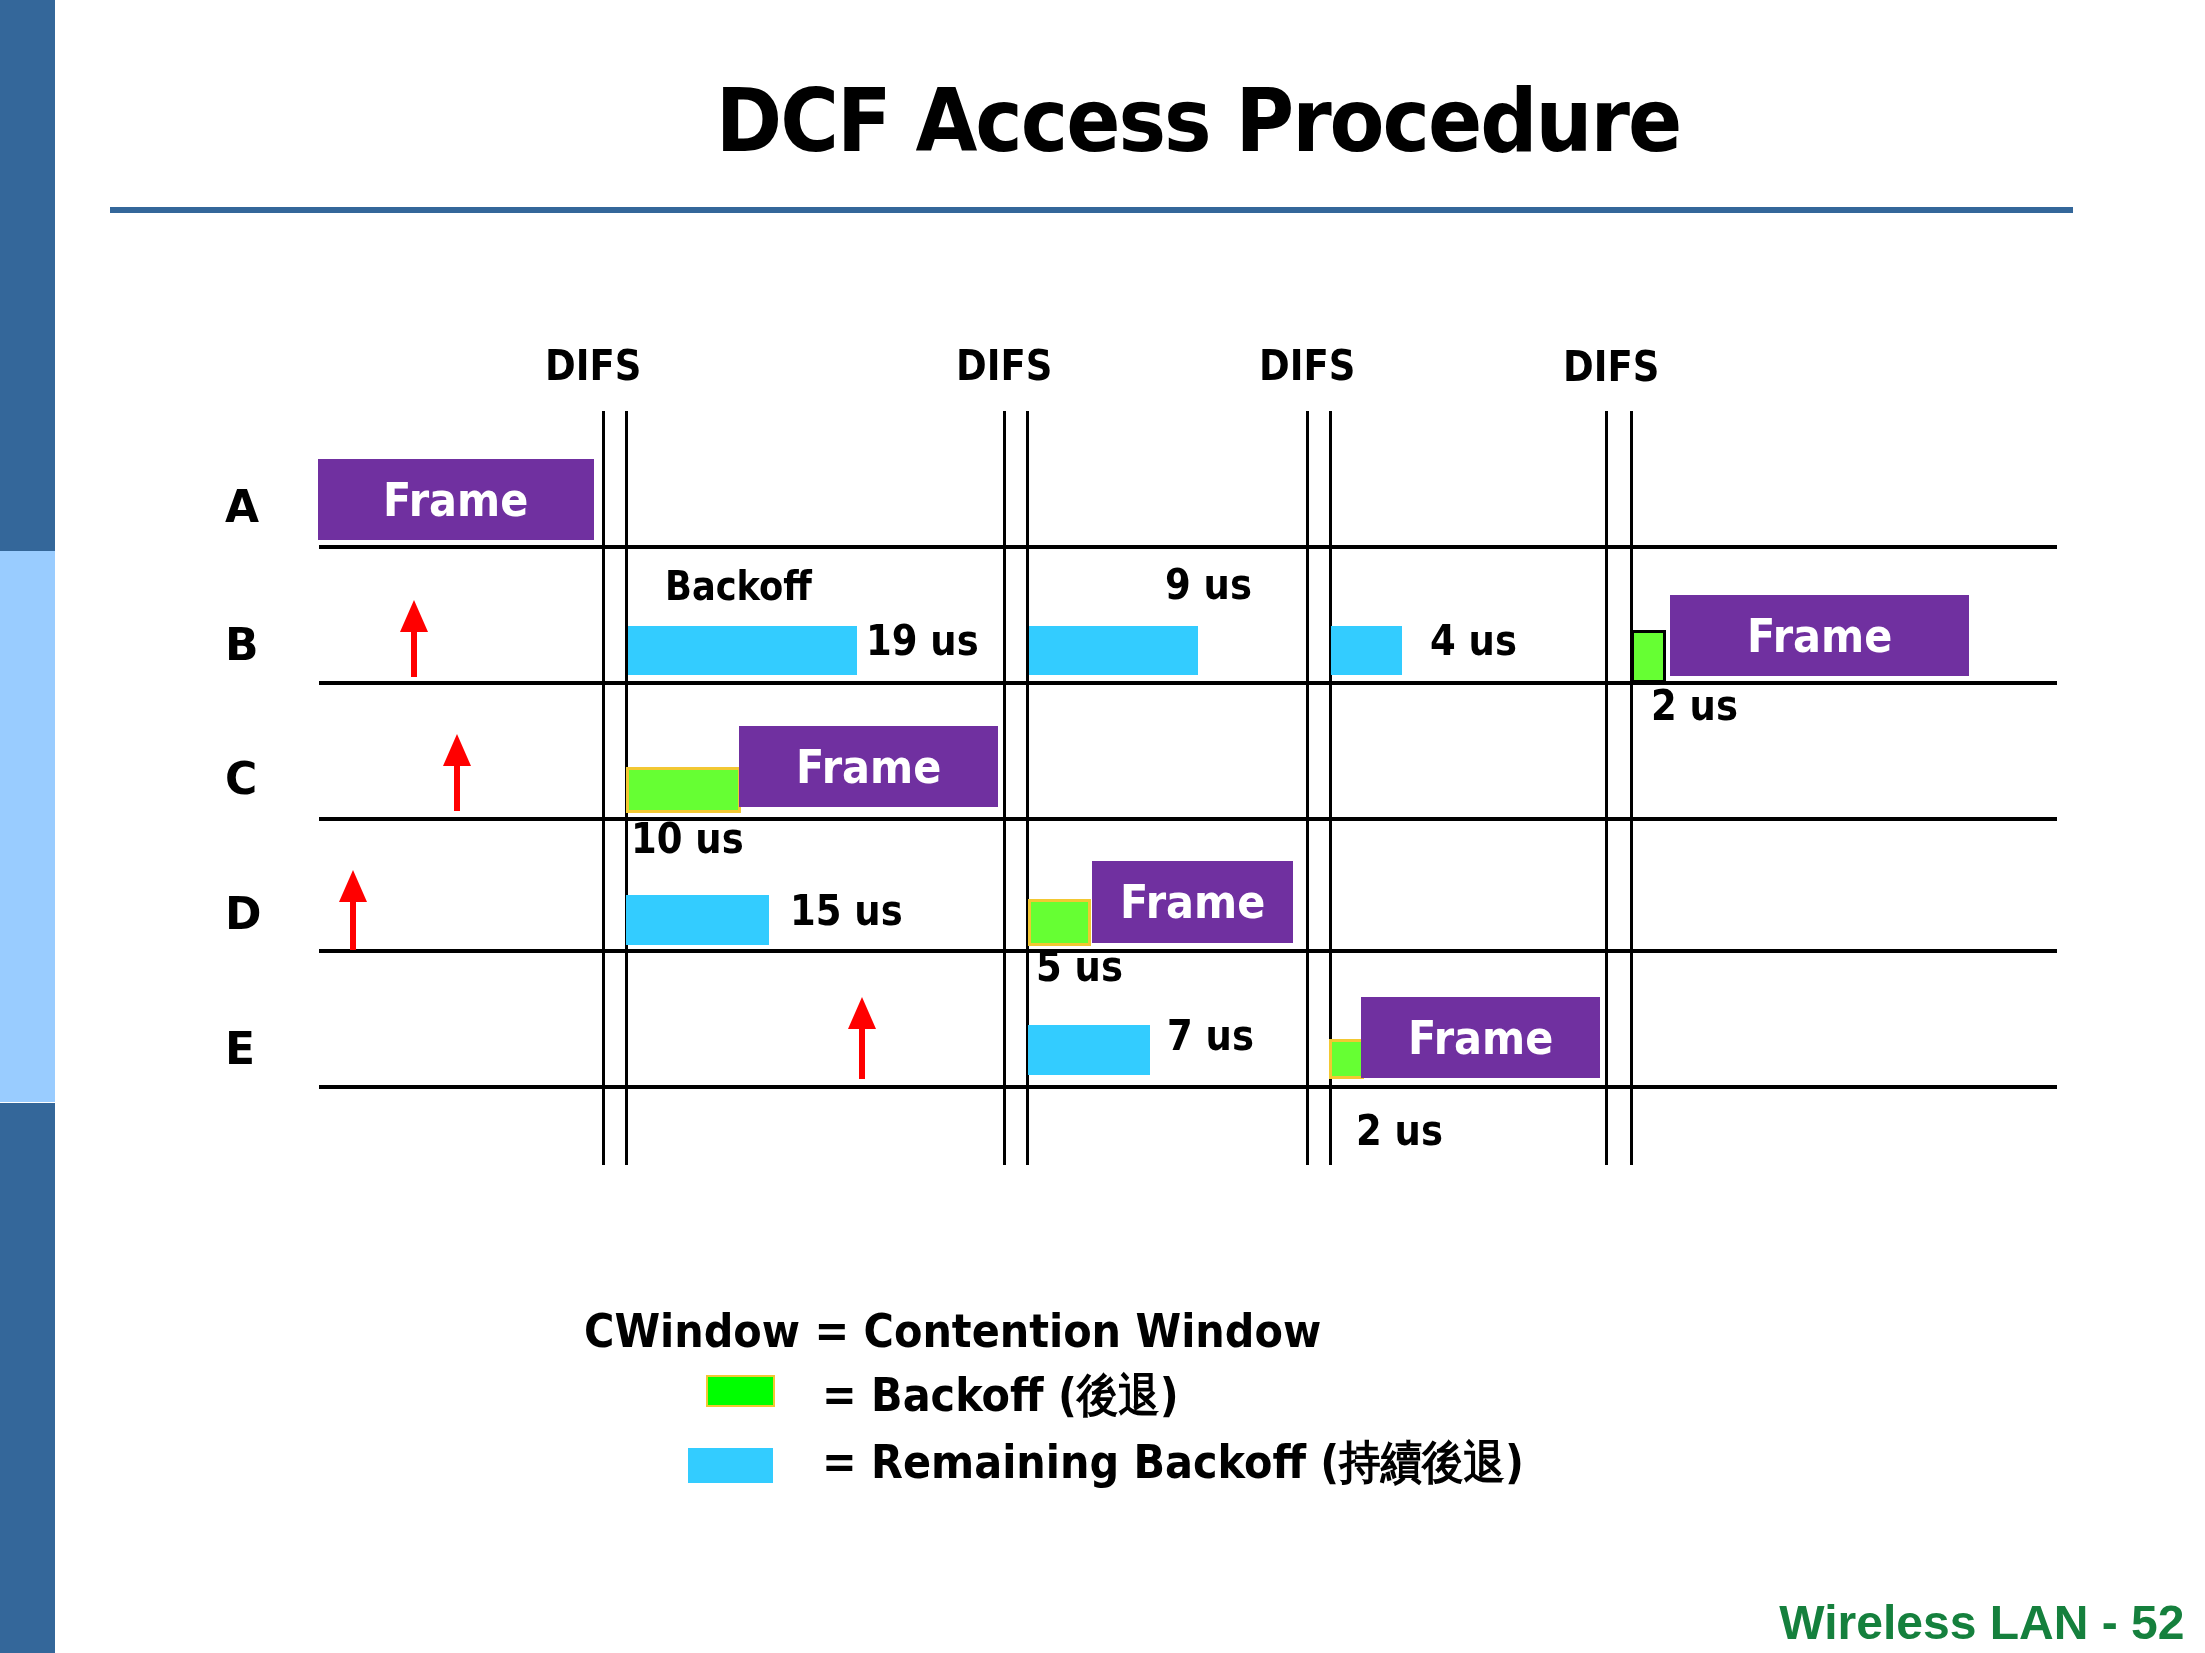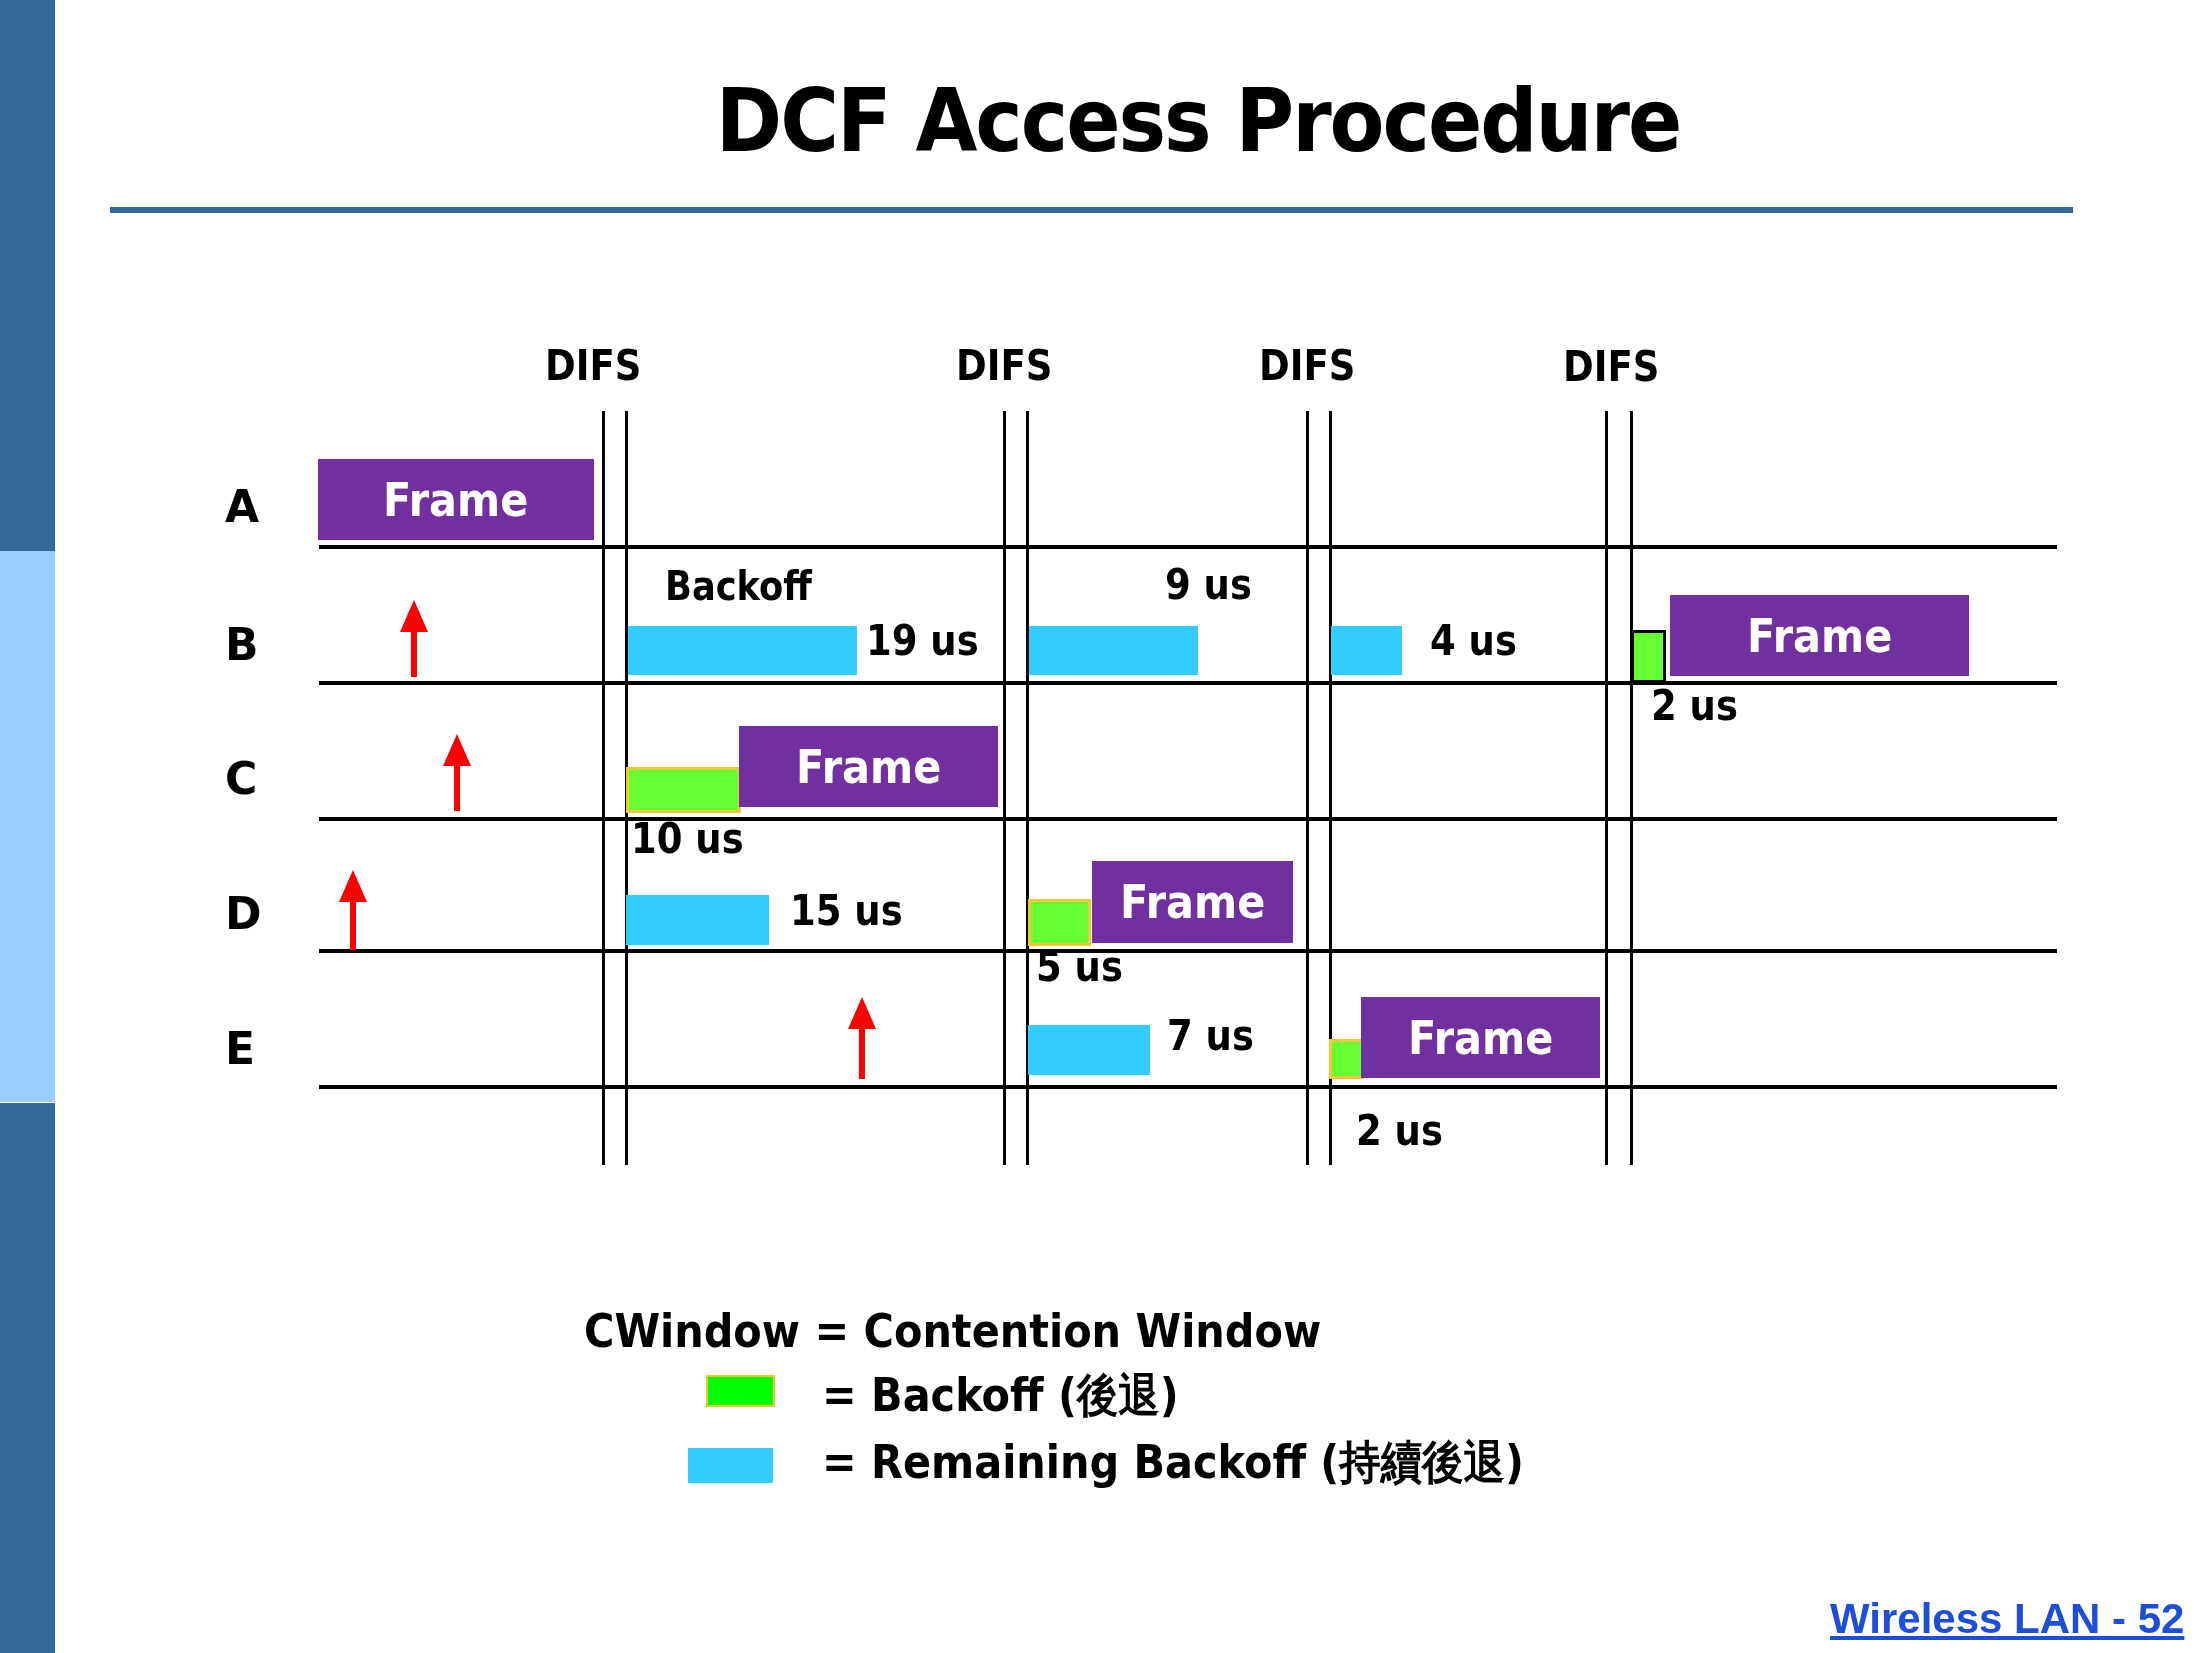--- a/index.html
+++ b/index.html
@@ -12,21 +12,21 @@
   .vline{position:absolute;width:2.9px;background:#000;top:411px;height:754px;}
   .hline{position:absolute;left:319px;width:1738px;height:3.7px;background:#000;}
   .frame{position:absolute;background:#7030a0;color:#fff;font-weight:bold;font-size:46px;display:flex;align-items:center;justify-content:center;line-height:1;}
   .frame span{transform:scaleX(0.9);display:inline-block;}
   .remain{position:absolute;background:#33ccff;}
   .back{position:absolute;background:#66ff33;box-sizing:border-box;border:3.7px solid #f2c832;}
   .back.dark{border-color:#000;}
   .arrow{position:absolute;width:5.9px;background:#ff0000;}
   .arrow::before{content:"";position:absolute;left:-11px;top:-31px;border-left:14px solid transparent;border-right:14px solid transparent;border-bottom:32px solid #ff0000;}
   .legend{position:absolute;font-weight:bold;color:#000;font-size:46px;white-space:nowrap;line-height:1;transform:scaleX(0.9);transform-origin:0 0;}
-  .footer{position:absolute;right:20.6px;top:1595px;font-family:"Liberation Sans",sans-serif;font-weight:bold;font-size:42px;color:#1d4ed8;text-decoration:underline;}
+  .footer{position:absolute;right:20.6px;top:1595px;font-family:"Liberation Sans",sans-serif;font-weight:bold;font-size:48px;color:#15803d;}
 </style>
 </head>
 <body>
 
 <div class="sb" style="top:0;height:551px;background:#34679a;"></div>
 <div class="sb" style="top:551px;height:551px;background:#99ccff;"></div>
 <div class="sb" style="top:1103px;height:551px;background:#34679a;"></div>
 
 <div class="title">DCF Access Procedure</div>
 <div class="rule"></div>

